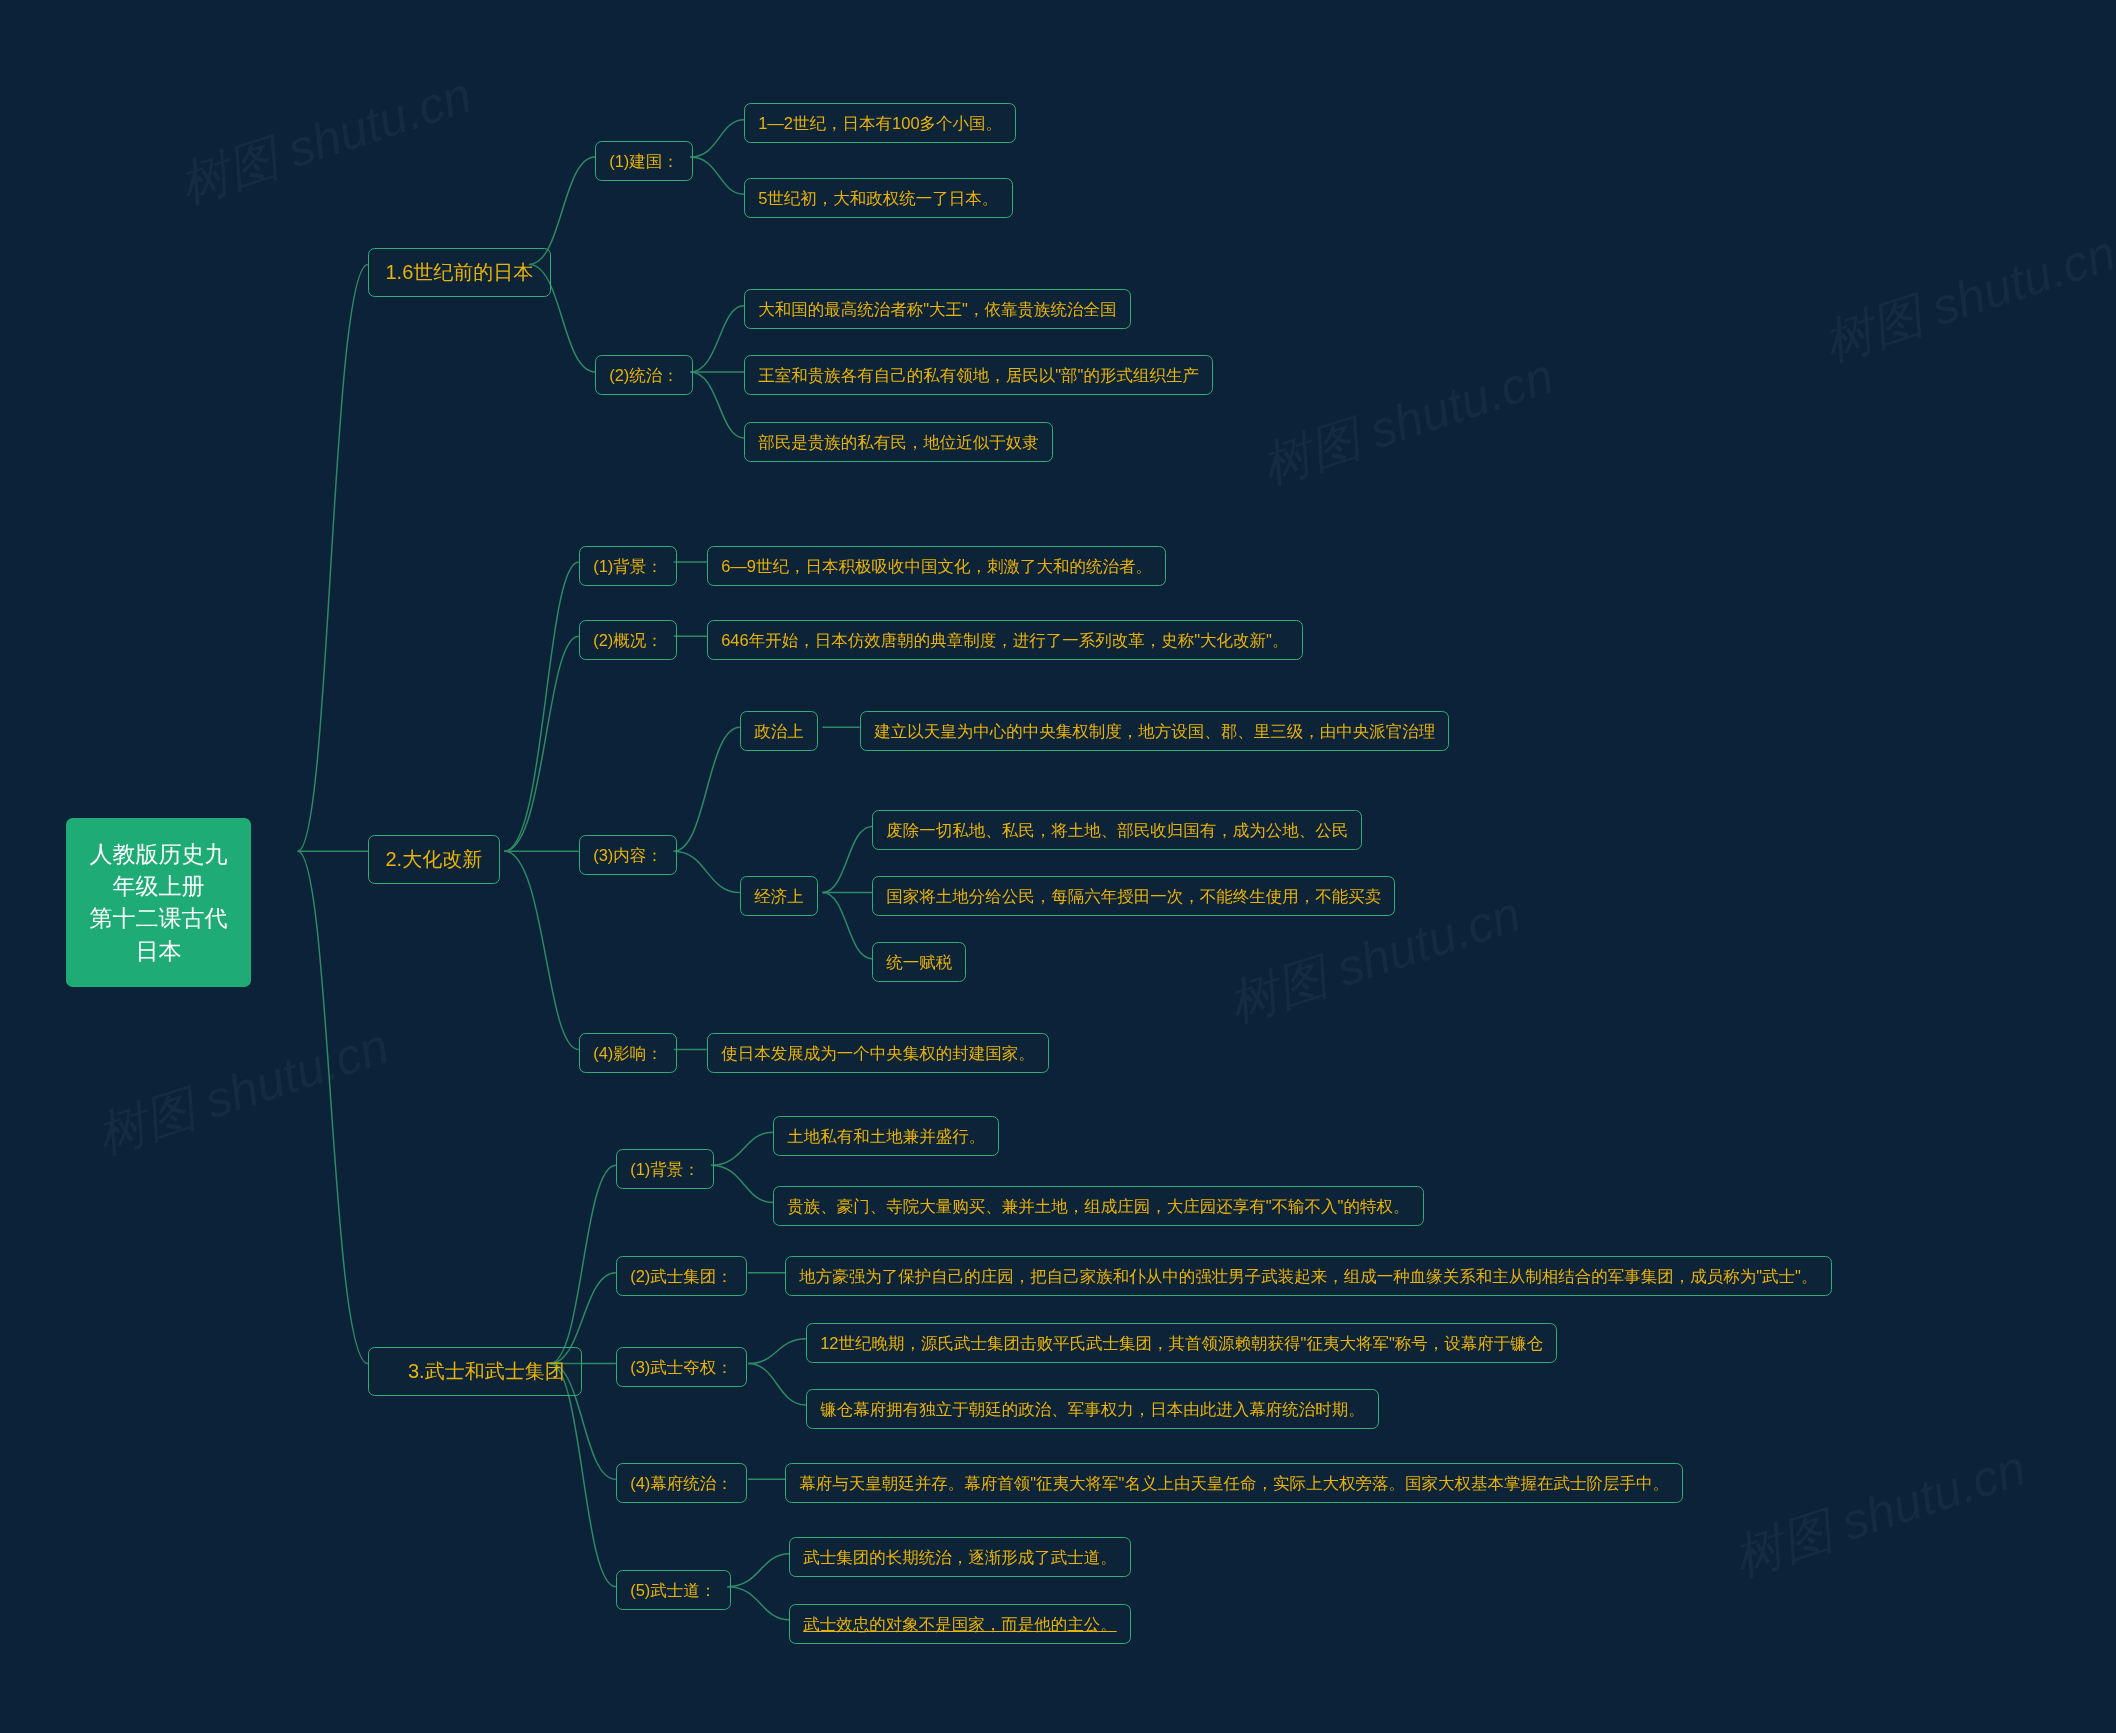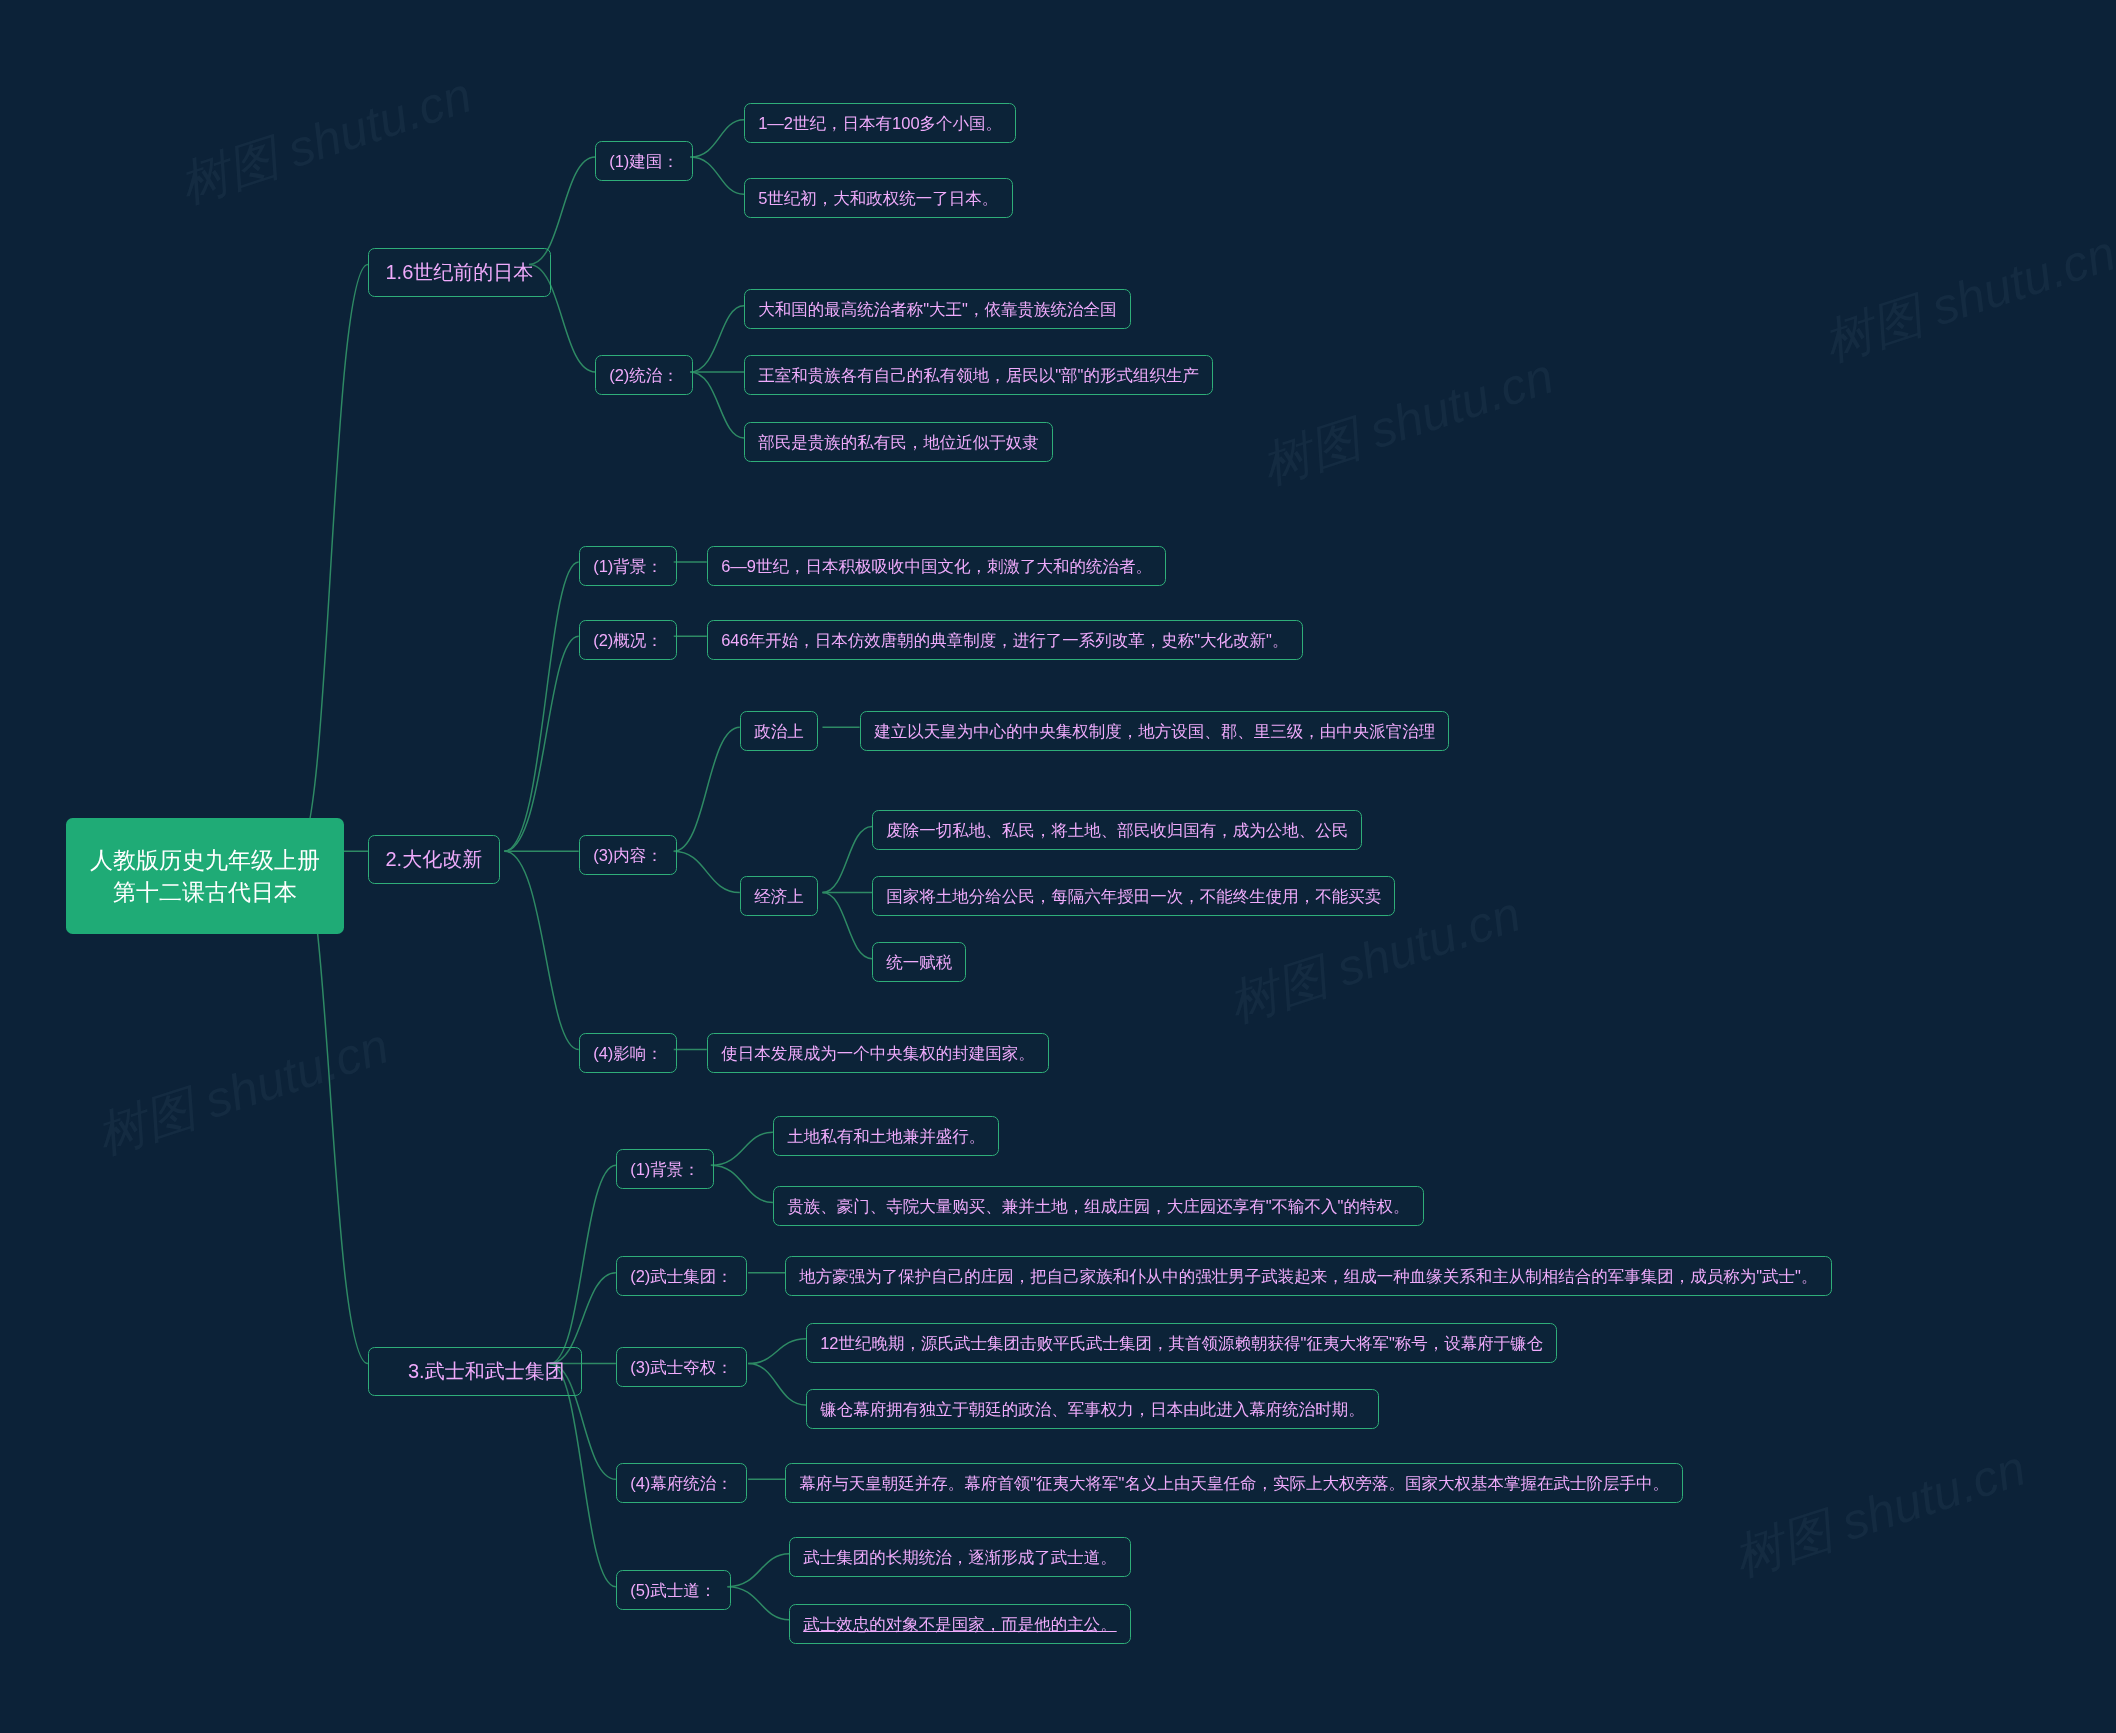--- a/index.html
+++ b/index.html
@@ -23,36 +23,36 @@
     width: 2116px;
     height: 1733px;
     pointer-events: none;
   }
   .node {
     position: absolute;
     box-sizing: border-box;
     border: 1.2px solid #2fae79;
     border-radius: 6.6px;
     background: rgba(20,50,62,0.1);
-    color: #f0abfc;
+    color: #eab308;
     font-size: 16.5px;
     line-height: 1.5;
     padding: 6.6px 13.2px;
     white-space: nowrap;
   }
   .node.root {
     background: #1fab76;
     color: #fff;
     font-size: 23px;
     text-align: center;
     border: none;
-    padding: 26px 18px;
+    padding: 20px 18px;
     line-height: 1.4;
     white-space: normal;
-    width: 278px;
+    width: 185px;
   }
   .node.l1 {
     font-size: 20px;
     padding: 8.3px 16.5px;
   }
   .watermark {
     position: absolute;
     color: rgba(120,150,180,0.08);
     font-size: 50px;
     font-style: italic;

